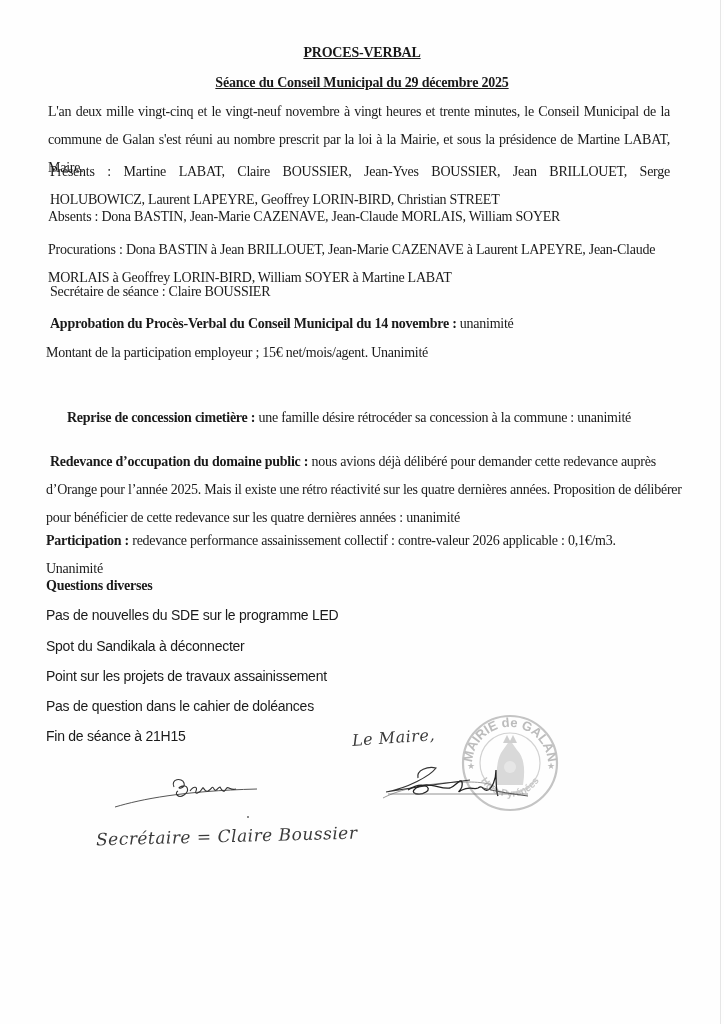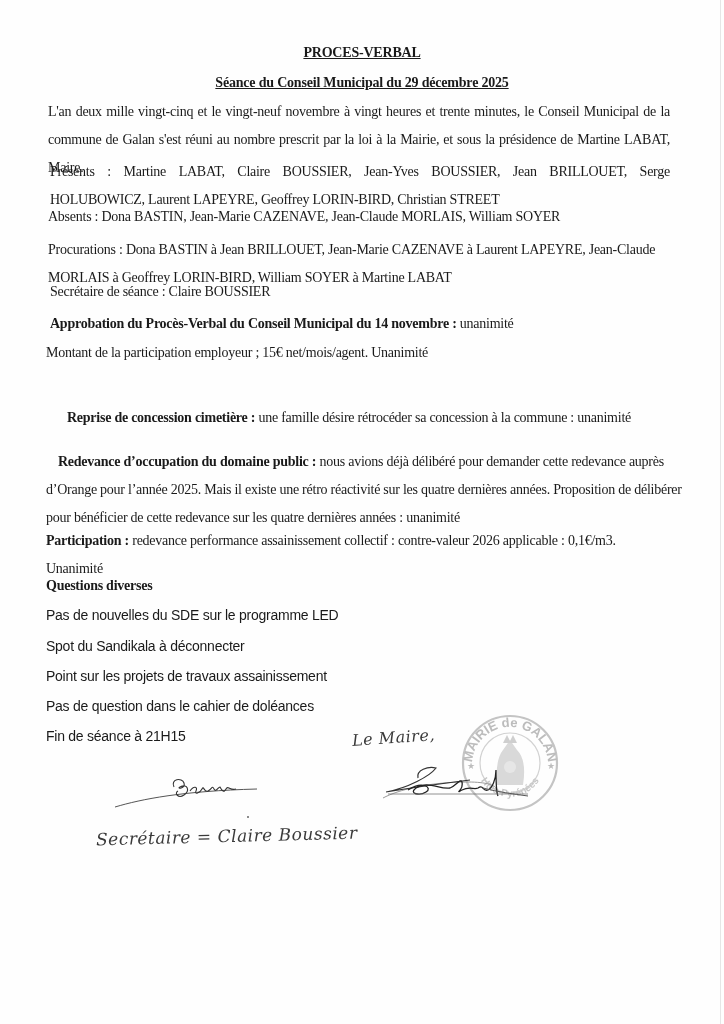--- a/index.html
+++ b/index.html
@@ -63,21 +63,21 @@
   <div class="para narrow" style="left:46px; top:339px; width:640px;">
     <div>Montant de la participation employeur ; 15€ net/mois/agent. Unanimité</div>
   </div>
 
   <div class="para narrow" style="left:46px; top:404px; width:600px;margin-left:17px;">
     <span class="b" style="margin-left:4px">Reprise de concession cimetière :</span>
     <span>une famille désire rétrocéder sa concession à la commune : unanimité</span>
   </div>
 
   <div class="para narrow" style="left:46px; top:448px; width:638px;">
-    <span class="b" style="margin-left:12px">Redevance d’occupation du domaine public :</span>
+    <span class="b" style="margin-left:4px">Redevance d’occupation du domaine public :</span>
     <span>nous avions déjà délibéré pour demander cette redevance auprès d’Orange pour l’année 2025. Mais il existe une rétro réactivité sur les quatre dernières années. Proposition de délibérer pour bénéficier de cette redevance sur les quatre dernières années : unanimité</span>
   </div>
 
   <div class="para narrow" style="left:46px; top:527px; width:618px;">
     <span class="b">Participation :</span>
     <span>redevance performance assainissement collectif : contre-valeur 2026 applicable : 0,1€/m3. Unanimité</span>
   </div>
 
   <div class="para b narrow" style="left:46px; top:572px;">Questions diverses</div>
 

